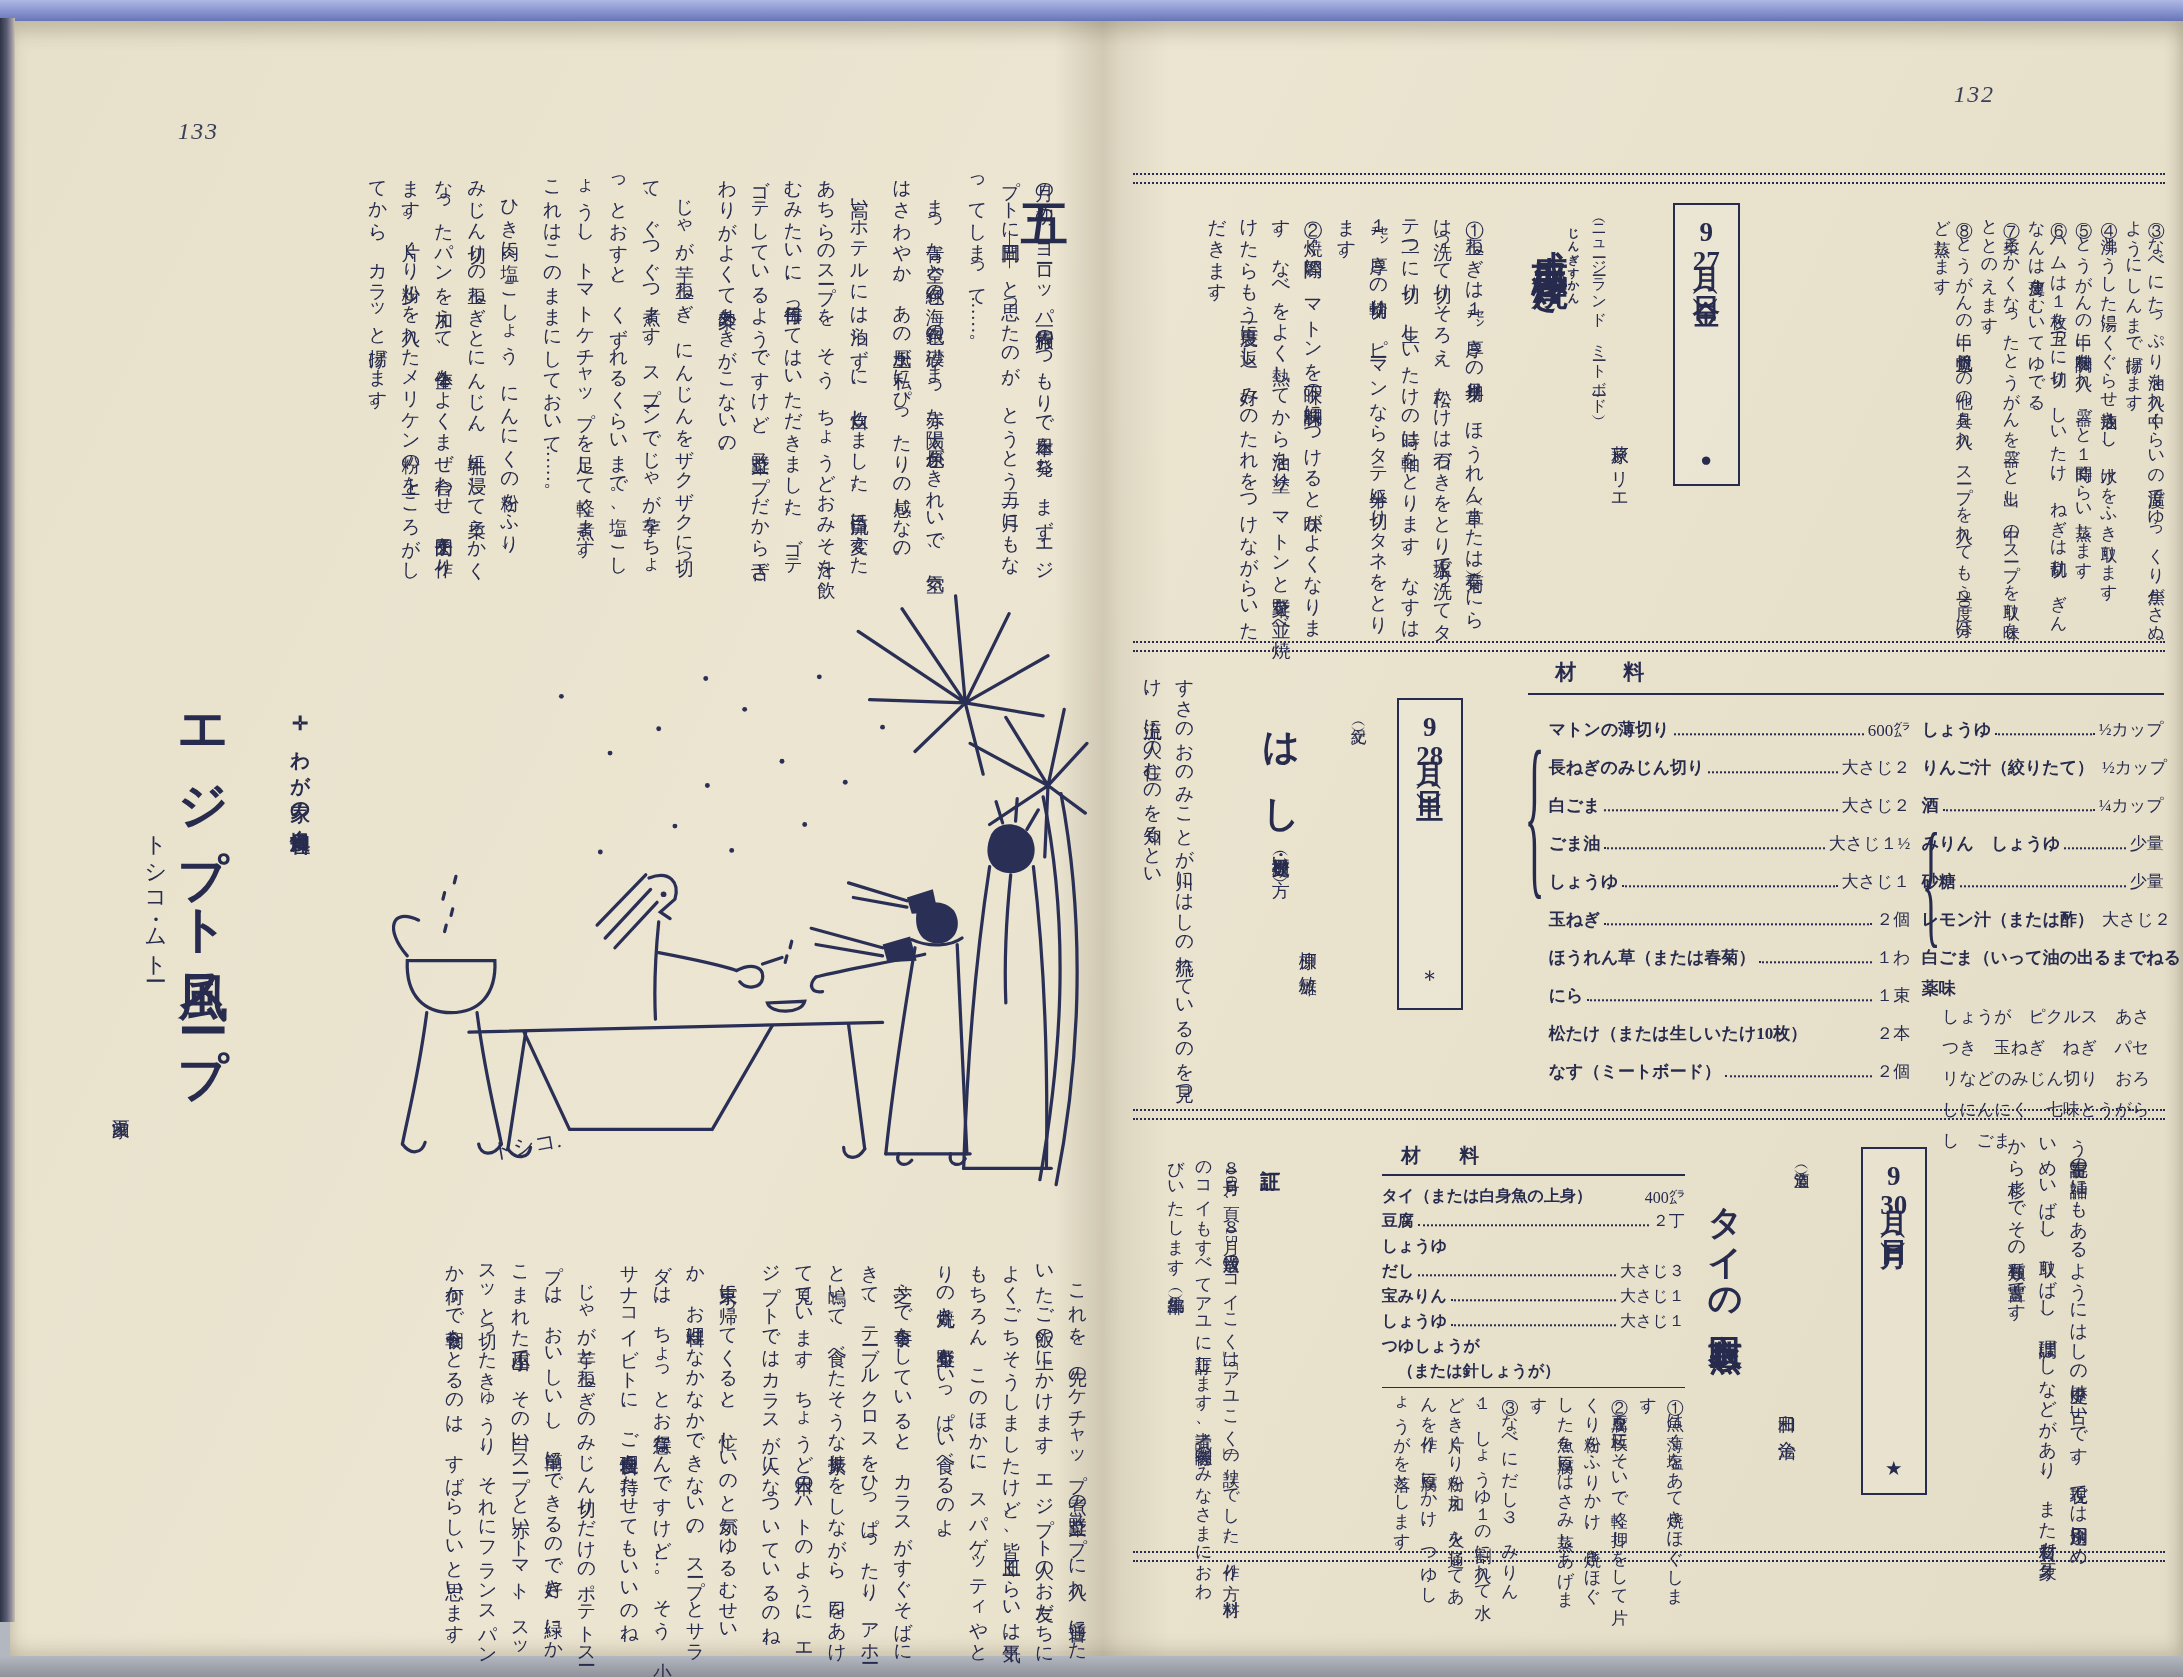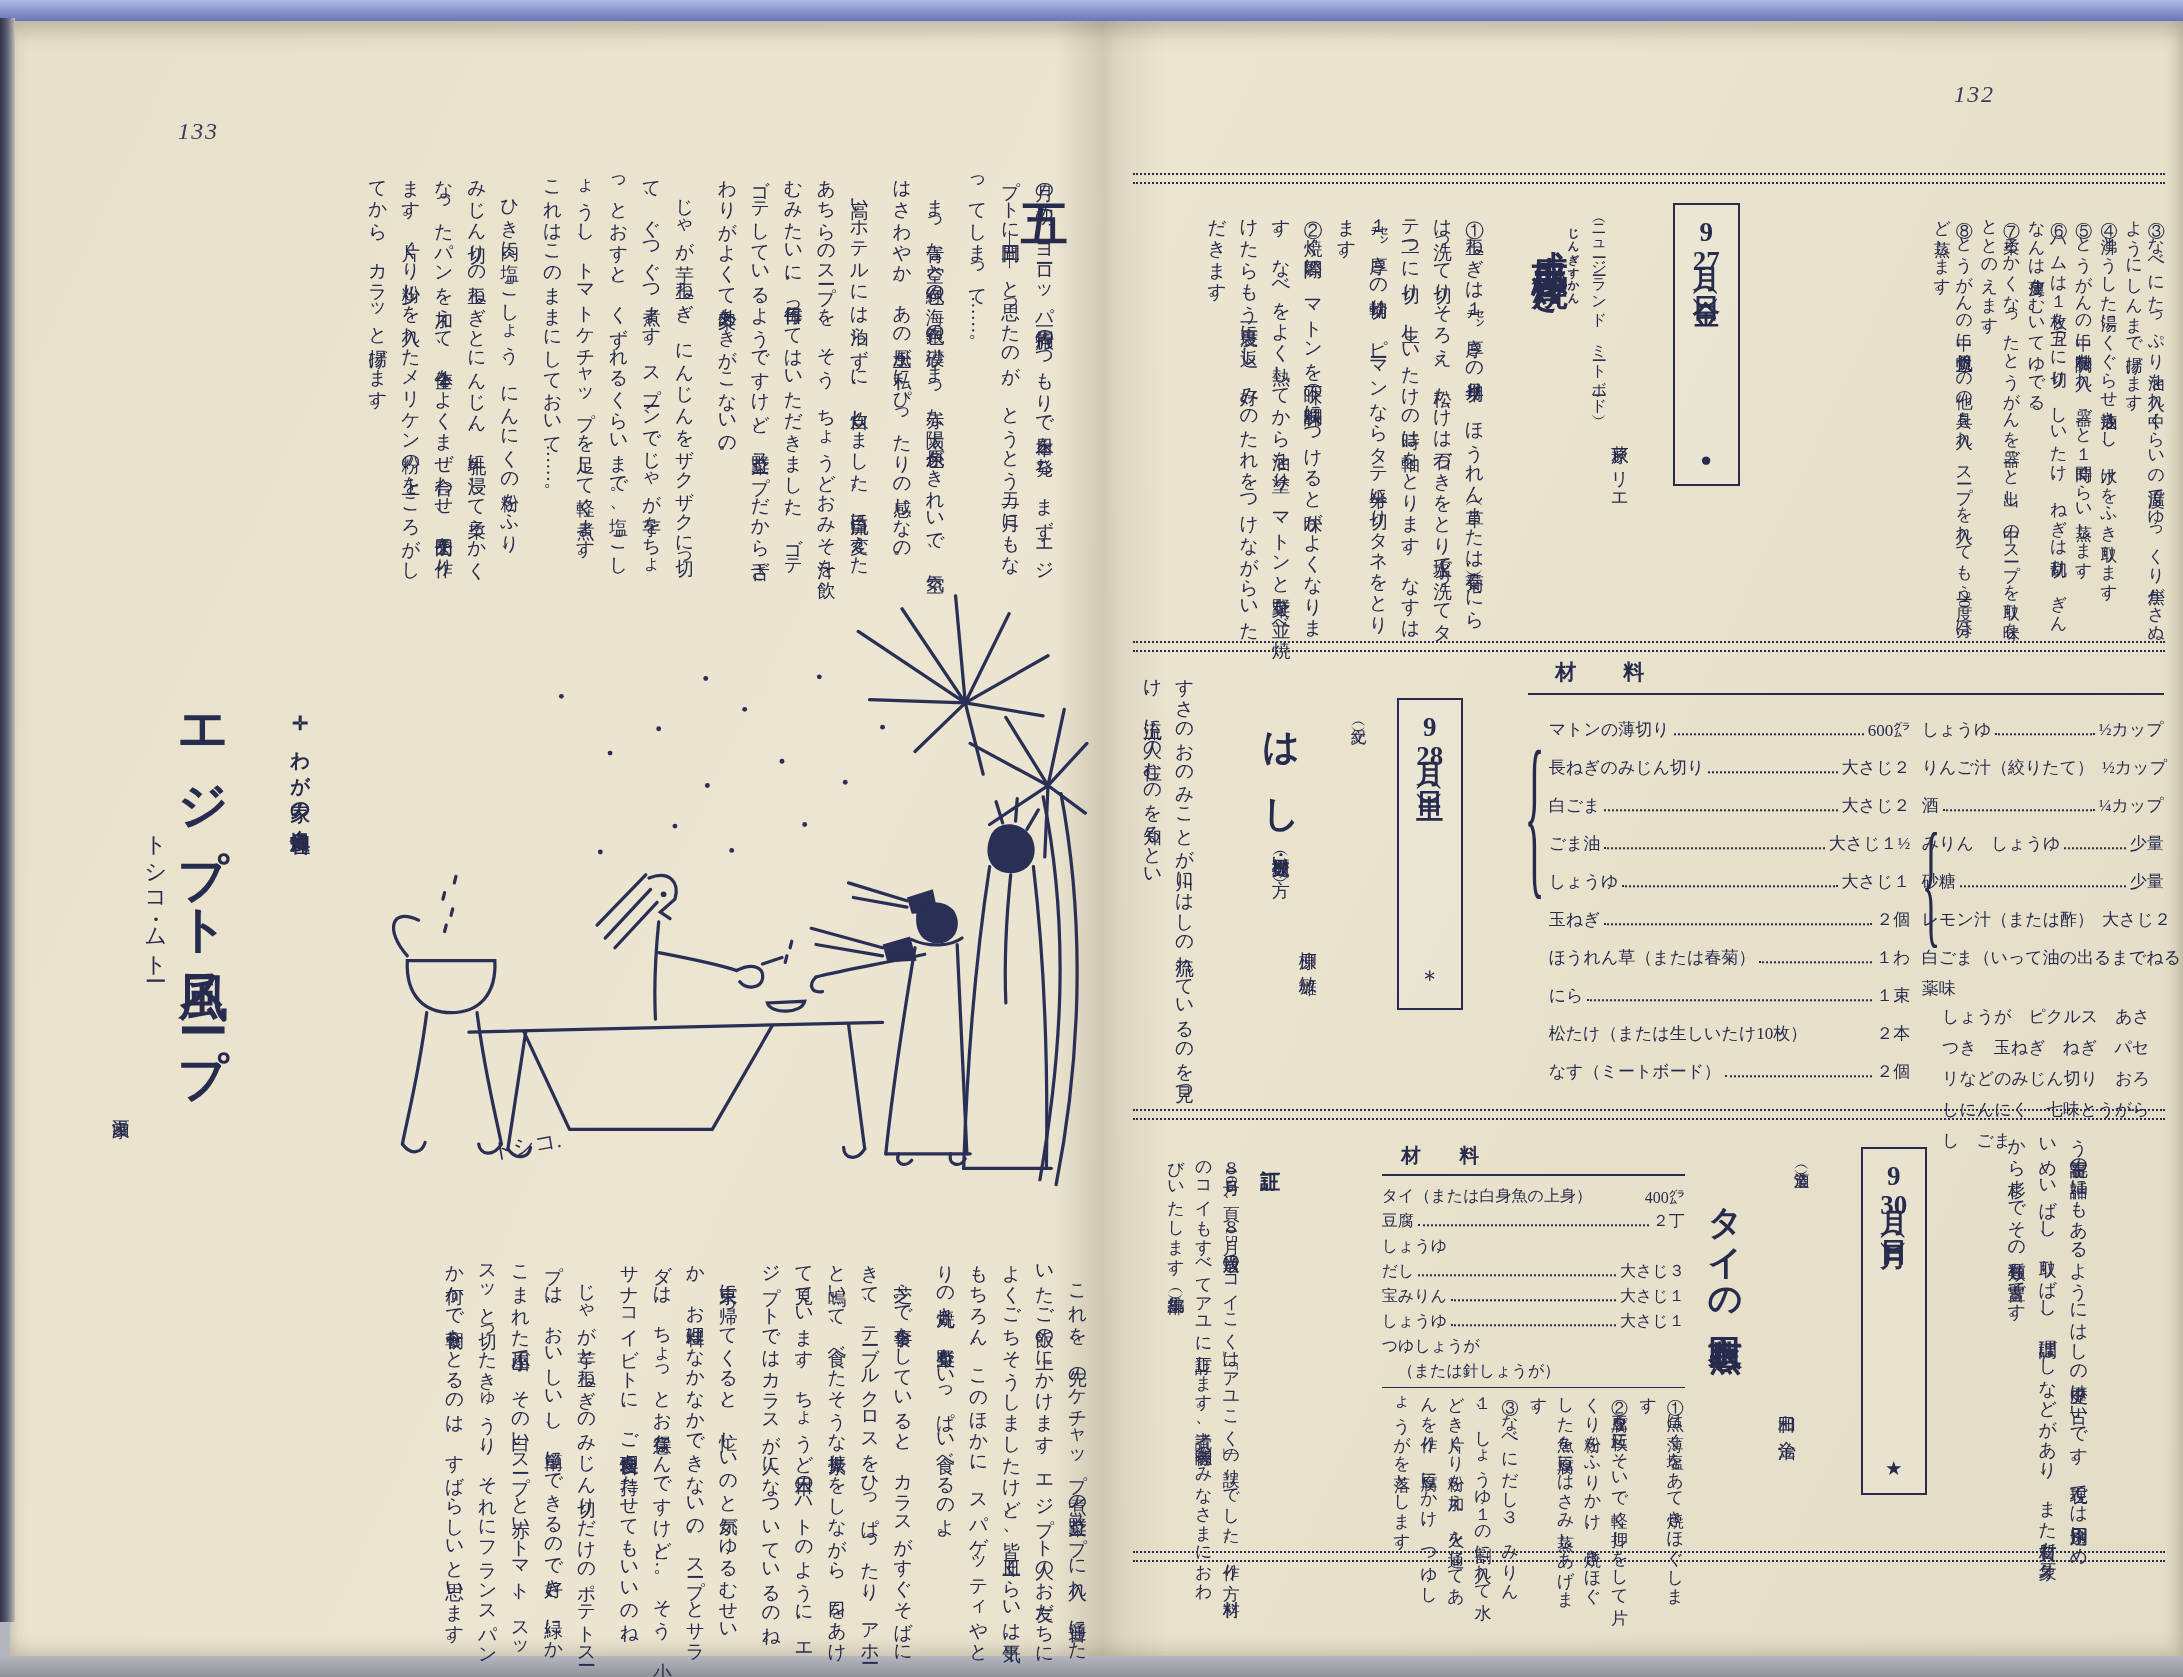--- a/index.html
+++ b/index.html
@@ -47,21 +47,21 @@
   .rp-title1 rt{font-size:11.4px;letter-spacing:0;}
   .rp-author1{left:1598px;top:410px;height:146px;font-size:18px;letter-spacing:2.4px;}
   .rp-steps1{left:1123px;top:185px;width:358px;height:428px;font-size:18.7px;line-height:32px;}
   .rp-steps1 p{margin-block:0 1.6px;}
 
   .matblock{position:absolute;}
   .mathead{font-size:21px;font-weight:bold;letter-spacing:13px;margin-left:27.6px;}
   .matrule{border-bottom:2.4px solid #272b4d;margin:6.5px 0 8px;}
   .matcols{display:flex;gap:11.4px;}
   .mrow{display:flex;align-items:flex-end;font-size:17px;height:38px;}
-  .mname{white-space:nowrap;}
+  .mname{white-space:nowrap;font-weight:bold;}
   .mlead{flex:1;border-bottom:2.4px dotted #272b4d;margin:0 4px;transform:translateY(-5.7px);}
   .mrow.nolead .mlead{border-bottom:none;}
   .mamt{white-space:nowrap;margin-left:auto;}
   .bracewrap{position:relative;padding-left:21px;}
   .brace{position:absolute;left:-3.2px;top:88px;font-size:42px;transform:scaleY(4.3);color:#272b4d;}
   .brace::before{content:"{";}
   .yakumi{display:flex;margin-top:1px;}
   .ybrace{font-size:39px;transform:scaleY(3.6);transform-origin:center;margin-right:1.6px;}
   .ybrace::before{content:"{";}
   .ytext{font-size:17px;line-height:31px;width:212px;}

